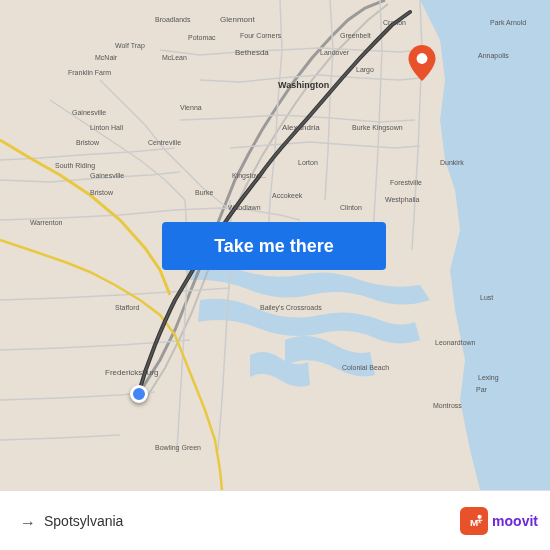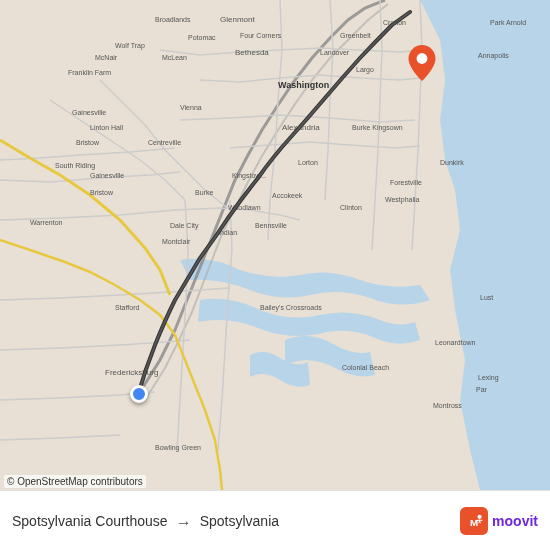--- a/index.html
+++ b/index.html
@@ -240,36 +240,35 @@
     <text x="90" y="130" font-size="7" fill="#555" font-family="Arial">Linton Hall</text>
     <text x="76" y="145" font-size="7" fill="#555" font-family="Arial">Bristow</text>
     <text x="72" y="115" font-size="7" fill="#555" font-family="Arial">Gainesville</text>
   </svg>
 
   <svg id="route-line" xmlns="http://www.w3.org/2000/svg">
     <path d="M138,395 Q145,370 155,345 Q165,320 175,300 Q188,278 200,258 Q215,238 228,218 Q242,198 258,178 Q272,158 290,138 Q308,118 325,98 Q342,78 360,58 Q375,42 392,25 L410,12" stroke="#333" stroke-width="4" fill="none" stroke-linecap="round" stroke-linejoin="round"></path>
     <path d="M138,395 Q145,370 155,345 Q165,320 175,300 Q188,278 200,258 Q215,238 228,218 Q242,198 258,178 Q272,158 290,138 Q308,118 325,98 Q342,78 360,58 Q375,42 392,25 L410,12" stroke="#555" stroke-width="2" fill="none" stroke-dasharray="none" stroke-linecap="round" stroke-linejoin="round"></path>
   </svg>
 
+  <button id="take-me-there-btn">Take me there</button>
 
   <div class="origin-marker"></div>
 
   <div class="dest-marker">
     <svg viewBox="0 0 30 40" xmlns="http://www.w3.org/2000/svg">
       <path d="M15,0 C7,0 0,7 0,15 C0,26 15,40 15,40 C15,40 30,26 30,15 C30,7 23,0 15,0Z" fill="#e8512a"></path>
       <circle cx="15" cy="15" r="6" fill="white"></circle>
     </svg>
   </div>
 
-  <div id="attribution">© OpenStreetMap contributors</div>
 
 </div>
 
 <div id="bottom-bar">
-  <span id="origin-label">Spotsylvania Courthouse</span>
   <span id="arrow-icon">→</span>
   <span id="dest-label">Spotsylvania</span>
 
   <div id="moovit-logo">
     <svg class="moovit-icon" viewBox="0 0 40 40" xmlns="http://www.w3.org/2000/svg">
       <rect width="40" height="40" rx="8" fill="#e8512a"></rect>
       <text x="20" y="27" font-size="14" text-anchor="middle" fill="white" font-weight="bold" font-family="Arial">M</text>
 
       <circle cx="28" cy="14" r="3" fill="white"></circle>
       <path d="M28,17 L26,24 L28,22 L30,24 L28,17Z" fill="white"></path>

